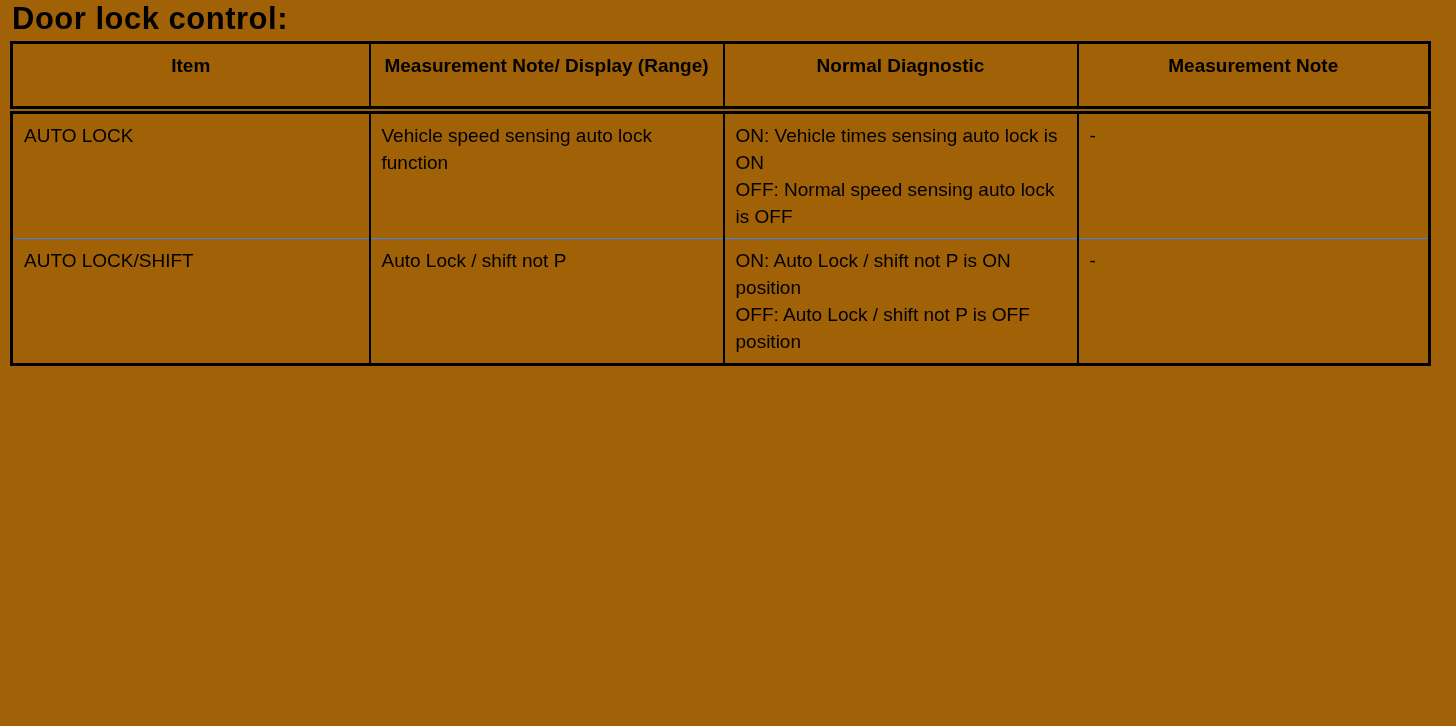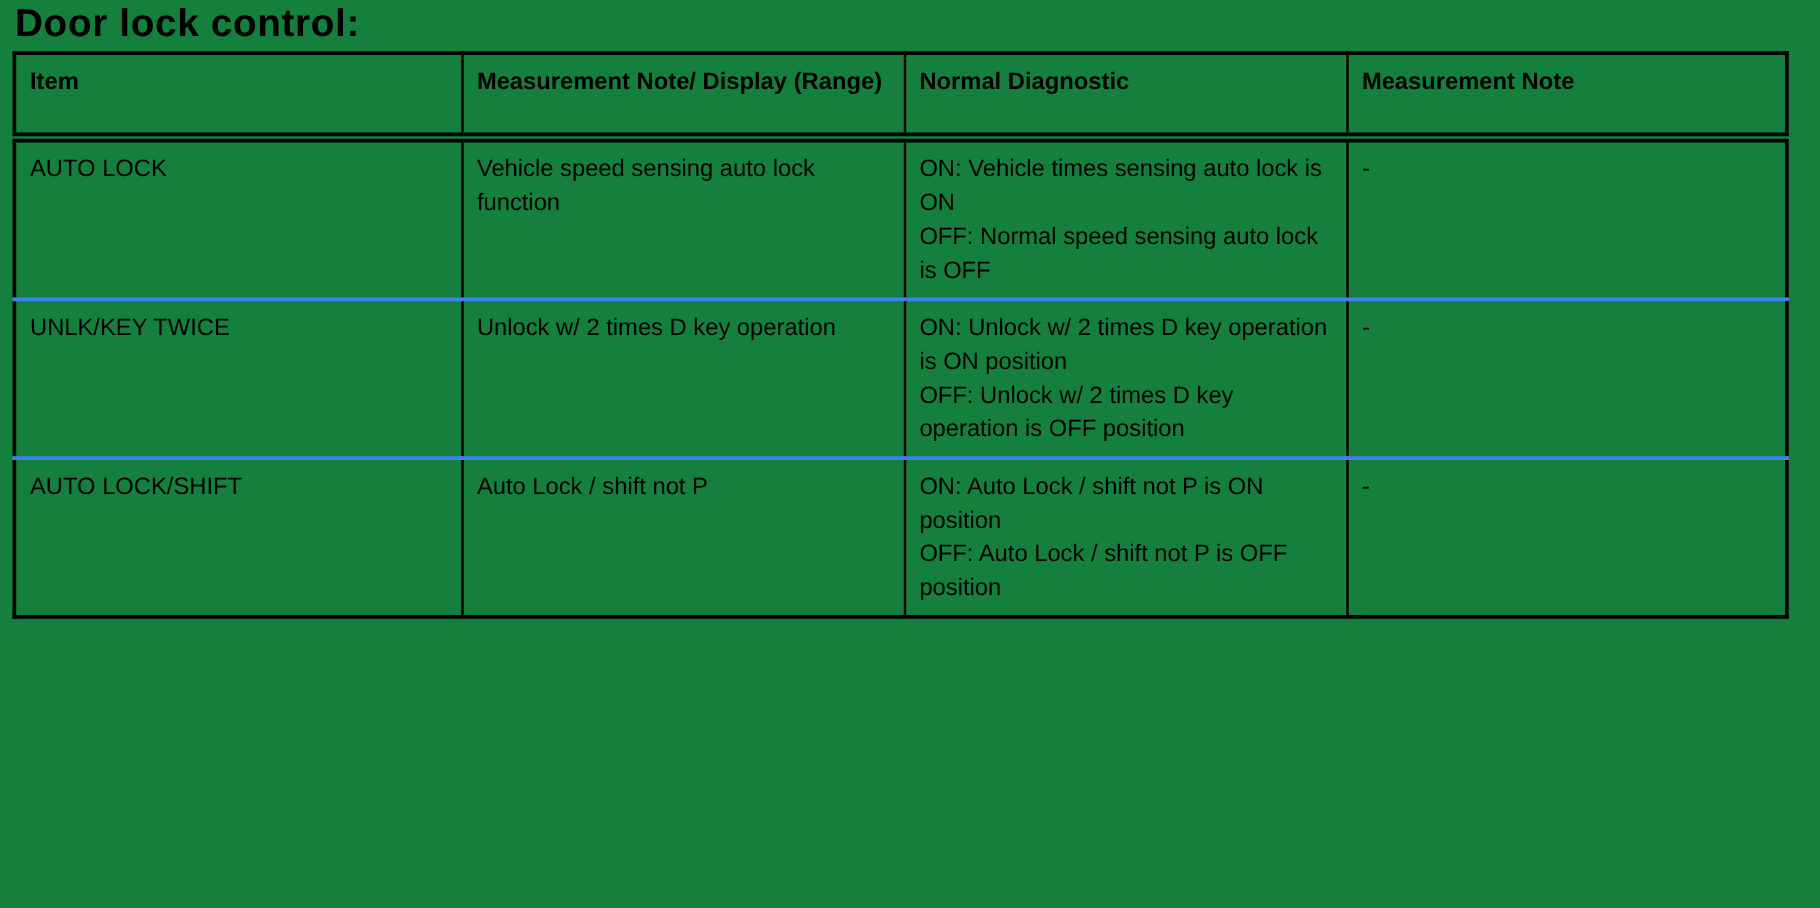--- a/index.html
+++ b/index.html
@@ -4,21 +4,21 @@
 <style>
   html, body {
     margin: 0;
     padding: 0;
     background: #ffffff;
   }
   .page {
     position: relative;
     width: 1456px;
     height: 726px;
-    background: #15803d;
+    background: #a16207;
     color: #000000;
     font-family: "Liberation Sans", sans-serif;
     overflow: hidden;
   }
   .doc-title {
     margin: 2px 0 5px 12px;
     font-size: 31px;
     font-weight: bold;
     line-height: 34px;
     letter-spacing: 0.5px;
@@ -28,39 +28,39 @@
     width: 1418px;
     border-collapse: collapse;
     table-layout: fixed;
     border: 3px solid #000;
   }
   col.c1 { width: 358px; }
   col.c2 { width: 354px; }
   col.c3 { width: 354px; }
   col.c4 { width: 352px; }
   .spec-table th {
-    text-align: left;
+    text-align: center;
     vertical-align: top;
     font-size: 19px;
     font-weight: bold;
     line-height: 28px;
     padding: 8px 11px 6px 11px;
     border-left: 2px solid #000;
     border-bottom: 8px double #000;
     height: 48px;
   }
   .spec-table td {
     text-align: left;
     vertical-align: top;
     font-size: 19px;
     font-weight: normal;
     line-height: 27px;
     padding: 8px 11px 6px 11px;
     border-left: 2px solid #000;
-    border-top: 3px solid #3b82f6;
+    border-top: 1px solid #3b82f6;
     height: 110px;
   }
   .spec-table th:first-child,
   .spec-table td:first-child {
     border-left: none;
   }
   .cond-off { margin-top: 0; }
 </style>
 </head>
 <body>
@@ -88,29 +88,20 @@
       <tr>
         <td>AUTO LOCK</td>
         <td>Vehicle speed sensing auto lock function</td>
         <td>
           <div class="cond-on">ON: Vehicle times sensing auto lock is ON</div>
           <div class="cond-off">OFF: Normal speed sensing auto lock is OFF</div>
         </td>
         <td>-</td>
       </tr>
       <tr>
-        <td>UNLK/KEY TWICE</td>
-        <td>Unlock w/ 2 times D key operation</td>
-        <td>
-          <div class="cond-on">ON: Unlock w/ 2 times D key operation is ON position</div>
-          <div class="cond-off">OFF: Unlock w/ 2 times D key operation is OFF position</div>
-        </td>
-        <td>-</td>
-      </tr>
-      <tr>
         <td>AUTO LOCK/SHIFT</td>
         <td>Auto Lock / shift not P</td>
         <td>
           <div class="cond-on">ON: Auto Lock / shift not P is ON position</div>
           <div class="cond-off">OFF: Auto Lock / shift not P is OFF position</div>
         </td>
         <td>-</td>
       </tr>
     </tbody>
   </table>

